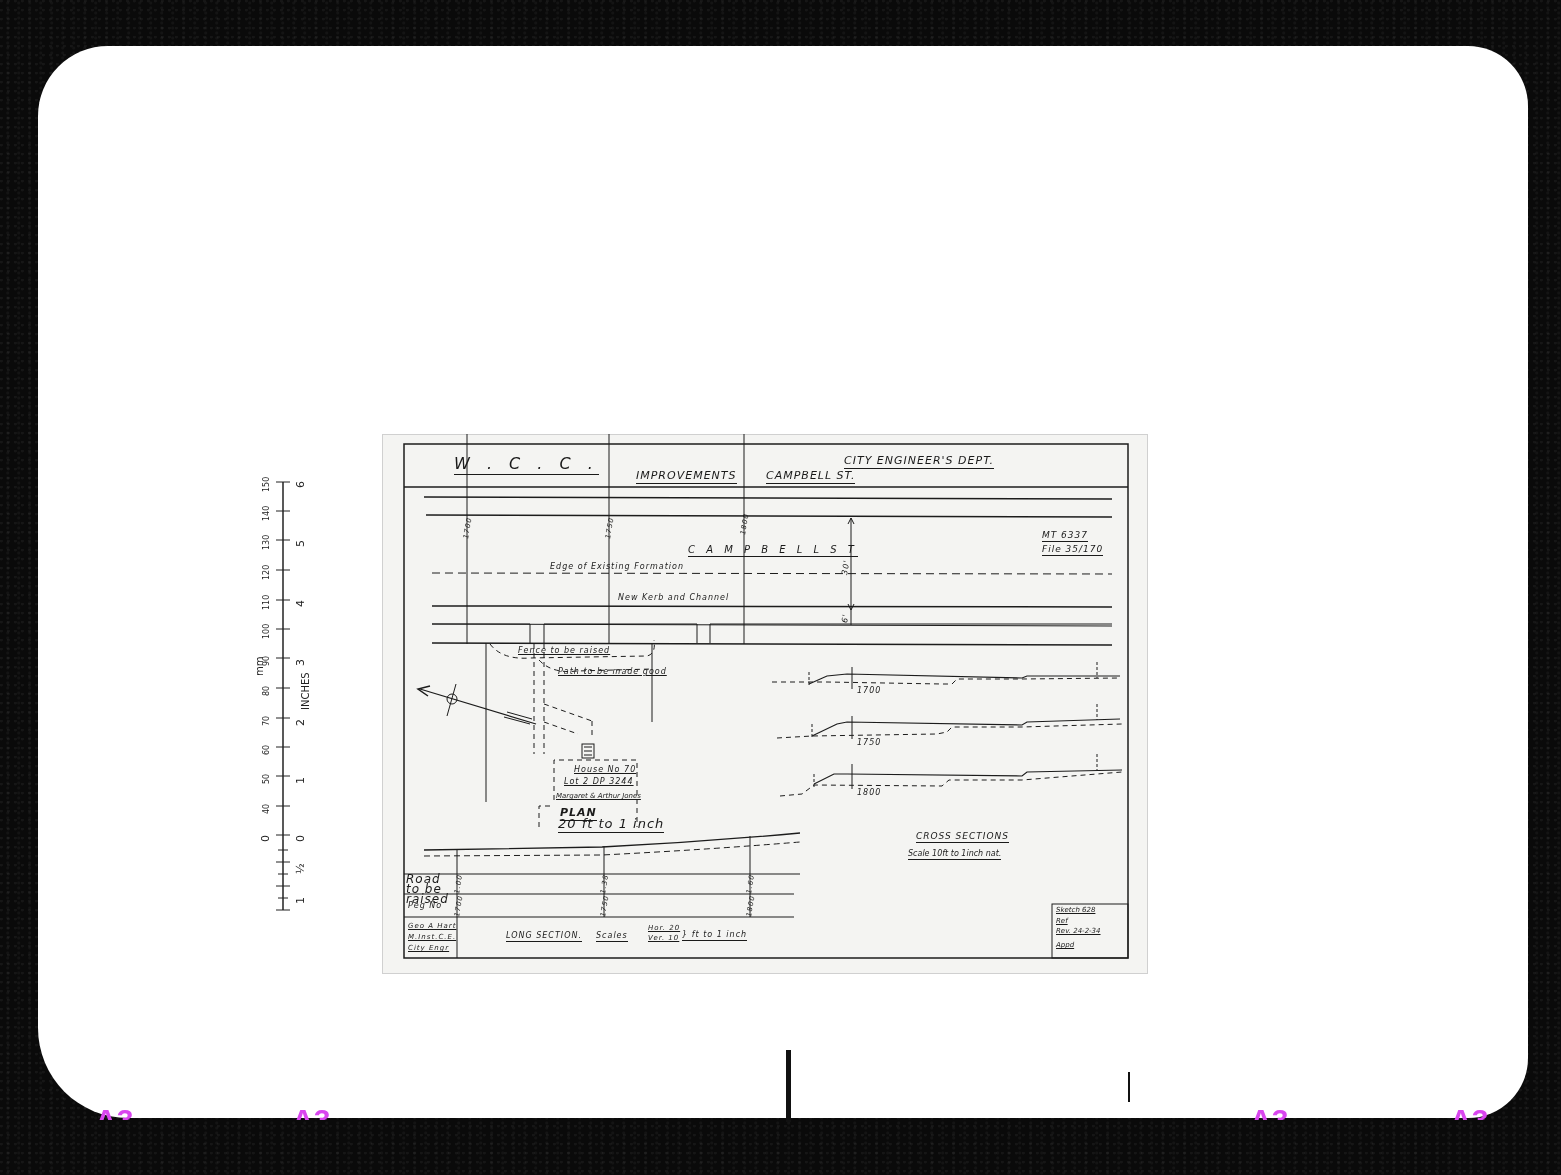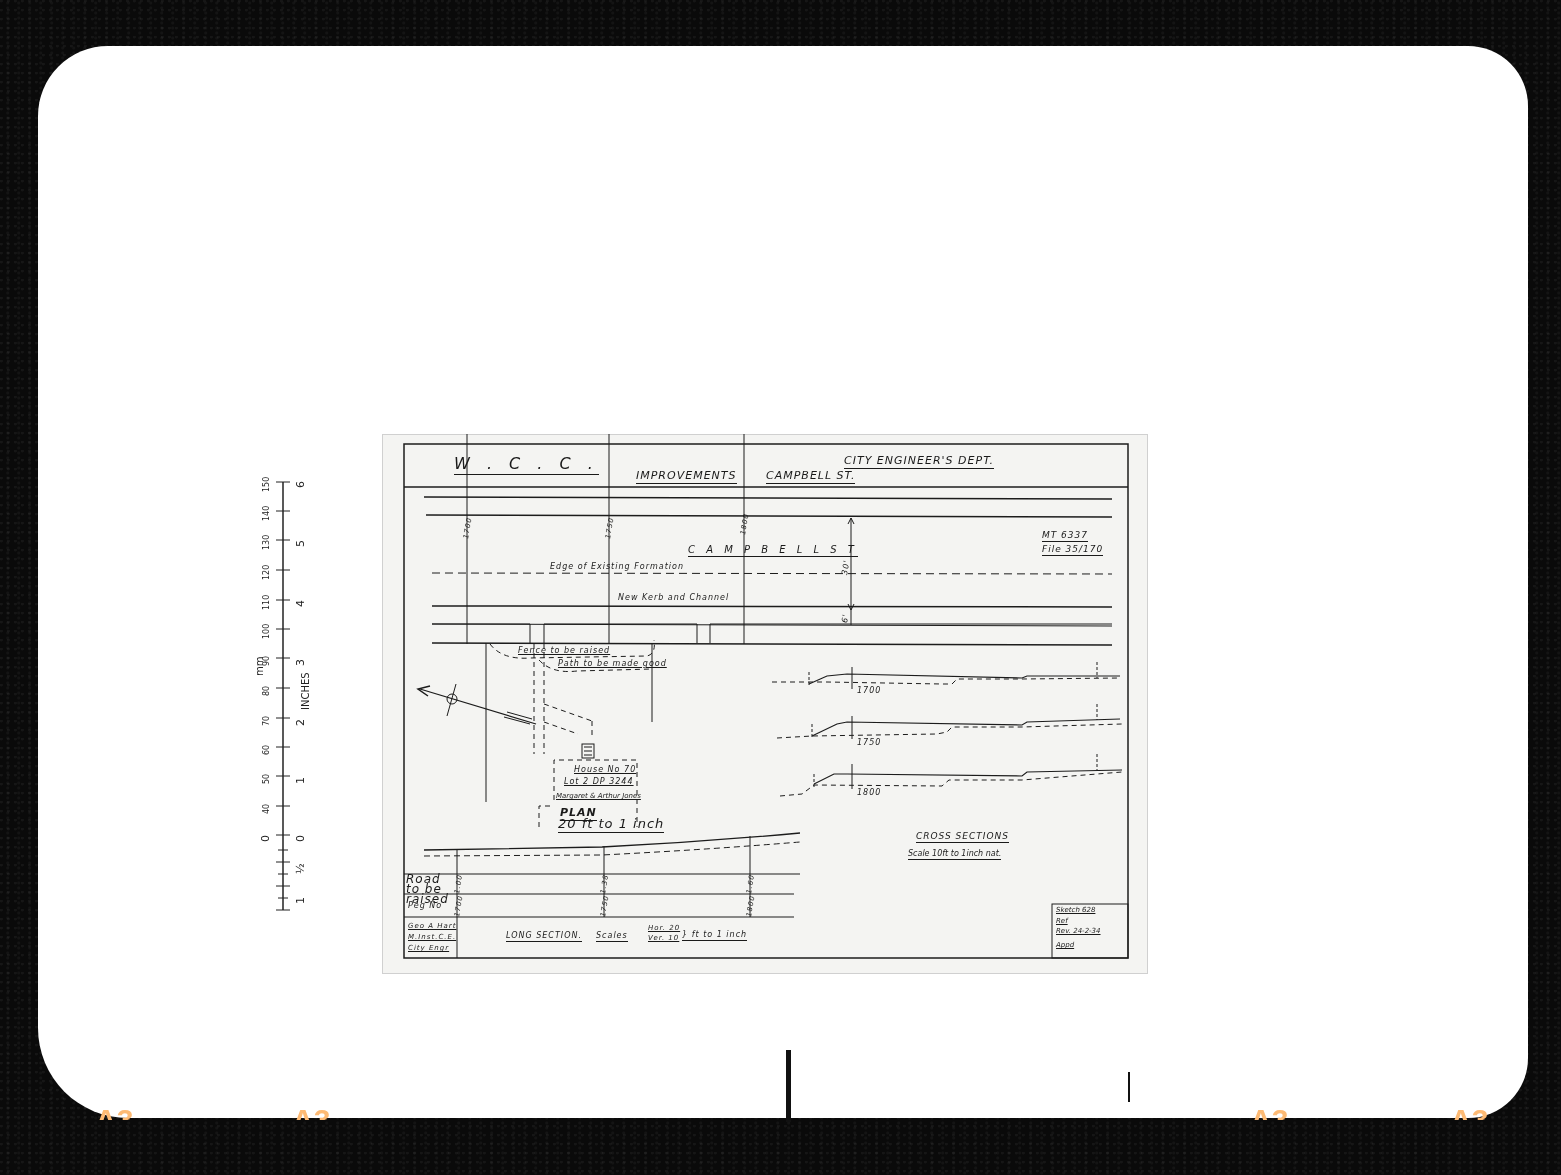--- a/index.html
+++ b/index.html
@@ -13,21 +13,21 @@
     background:
       radial-gradient(circle at 20% 10%, rgba(255,255,255,0.05) 0 1px, transparent 2px) 0 0/7px 9px,
       radial-gradient(circle at 70% 60%, rgba(255,255,255,0.04) 0 1px, transparent 2px) 0 0/11px 5px,
       #0a0a0a;
   }
   .sheet {
     position: absolute; left: 38px; top: 46px; width: 1490px; height: 1072px;
     background: #ffffff; border-radius: 70px 60px 60px 90px;
   }
   .a-mark {
-    position: absolute; top: 1106px; color: #fdba74; font: bold 30px "Liberation Sans", sans-serif;
+    position: absolute; top: 1106px; color: #d946ef; font: bold 30px "Liberation Sans", sans-serif;
     height: 14px; overflow: hidden; line-height: 28px;
   }
   .tick-mark { position: absolute; background: #111; }
 
   
   .ruler { position: absolute; left: 250px; top: 478px; width: 80px; height: 440px; }
   .ruler svg { position: absolute; left: 0; top: 0; }
   .ruler .lbl { position: absolute; font-size: 8px; color: #222; transform: rotate(-90deg); transform-origin: left top; white-space: nowrap; }
 
   
@@ -208,21 +208,21 @@
   <span class="hw ul" style="left:660px;top:96px;font-size:9px">MT  6337</span>
   <span class="hw ul" style="left:660px;top:110px;font-size:9px">File 35/170</span>
   <span class="hw rot" style="left:80px;top:104px;font-size:7px">1700</span>
   <span class="hw rot" style="left:222px;top:104px;font-size:7px">1750</span>
   <span class="hw rot" style="left:357px;top:100px;font-size:7px">1800</span>
   <span class="hw" style="left:168px;top:128px;font-size:8px">Edge   of   Existing   Formation</span>
   <span class="hw" style="left:236px;top:159px;font-size:8px">New   Kerb   and   Channel</span>
   <span class="hw rot" style="left:458px;top:140px;font-size:8px">30'</span>
   <span class="hw rot" style="left:458px;top:188px;font-size:8px">6'</span>
   <span class="hw" style="left:136px;top:212px;font-size:8px;text-decoration:underline">Fence  to  be  raised</span>
-  <span class="hw" style="left:176px;top:225px;font-size:8px;text-decoration:underline">Path  to  be  made  good</span>
+  <span class="hw" style="left:176px;top:233px;font-size:8px;text-decoration:underline">Path  to  be  made  good</span>
   <span class="hw" style="left:192px;top:331px;font-size:8px;text-decoration:underline">House  No 70</span>
   <span class="hw" style="left:182px;top:343px;font-size:8px;text-decoration:underline">Lot 2   DP 3244</span>
   <span class="hw" style="left:174px;top:358px;font-size:7px;letter-spacing:0;text-decoration:underline">Margaret &amp; Arthur Jones</span>
   <span class="hw ul" style="left:178px;top:372px;font-size:11px;font-weight:bold">PLAN</span>
   <span class="hw ul" style="left:176px;top:382px;font-size:13px">20 ft  to  1 inch</span>
 
   <span class="hw" style="left:475px;top:252px;font-size:8px">1700</span>
   <span class="hw" style="left:475px;top:304px;font-size:8px">1750</span>
   <span class="hw" style="left:475px;top:354px;font-size:8px">1800</span>
   <span class="hw ul" style="left:534px;top:397px;font-size:9px">CROSS  SECTIONS</span>

